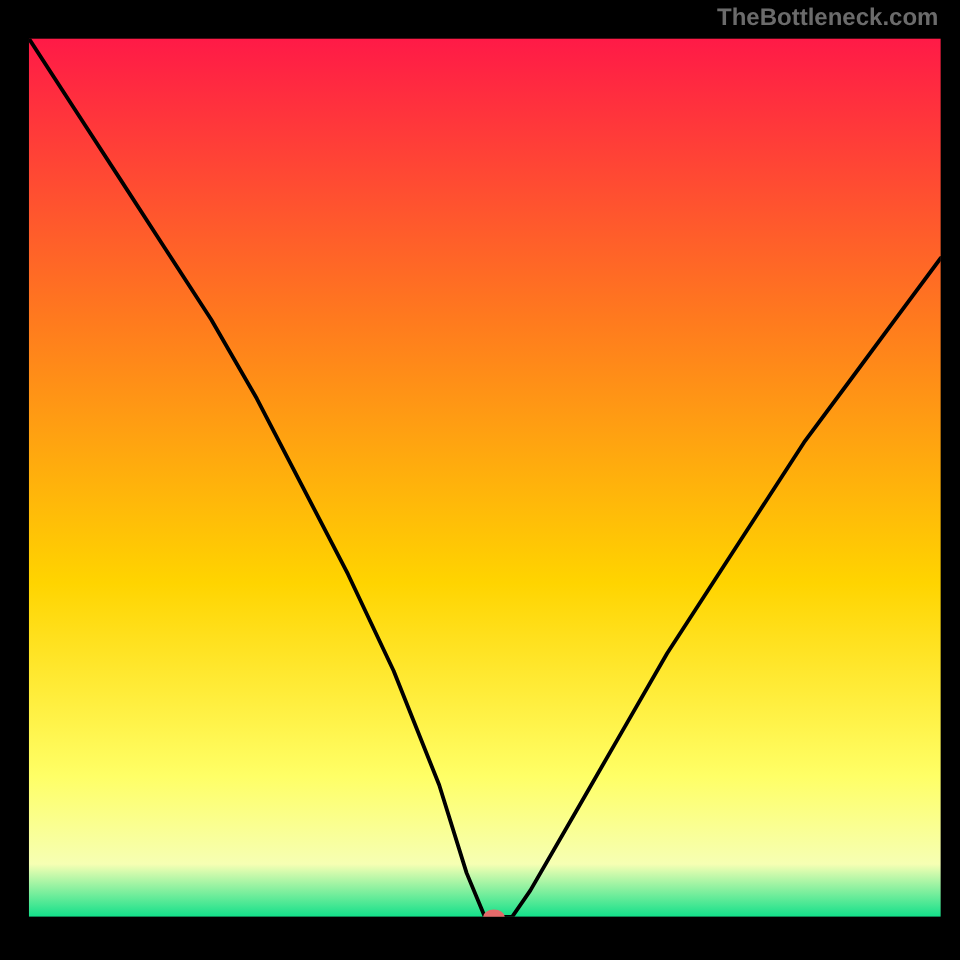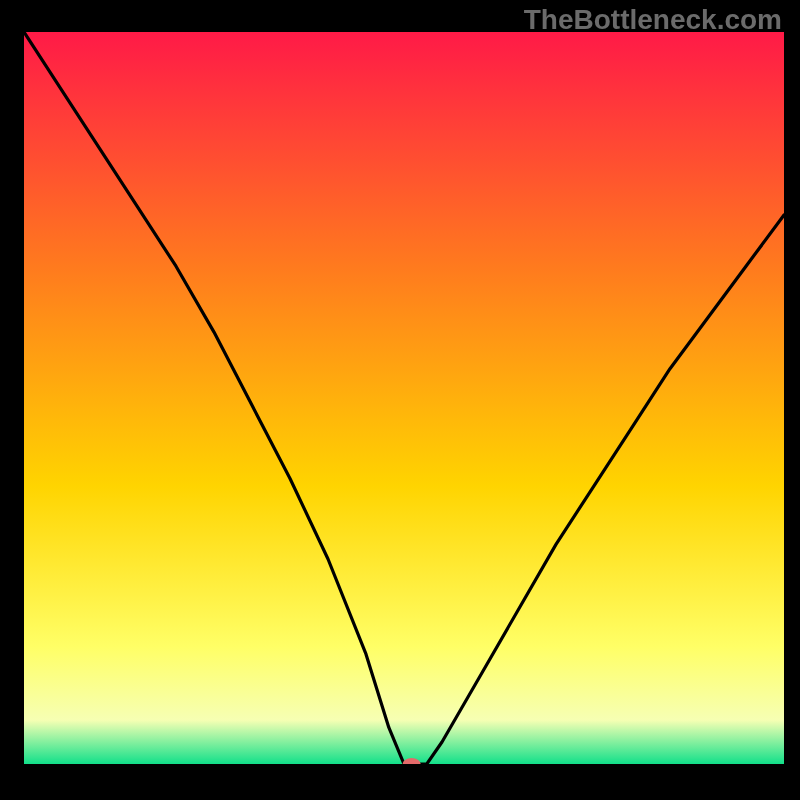--- a/index.html
+++ b/index.html
@@ -15,21 +15,21 @@
     position: relative;
     width: 800px;
     height: 800px;
     background: #000;
   }
   .watermark {
     position: absolute;
     top: 4px;
     right: 18px;
     color: #6b6b6b;
-    font-size: 28px;
+    font-size: 20px;
     font-weight: 600;
     user-select: none;
   }
   .plot {
     position: absolute;
     left: 24px;
     right: 16px;
     top: 32px;
     bottom: 36px;
   }

